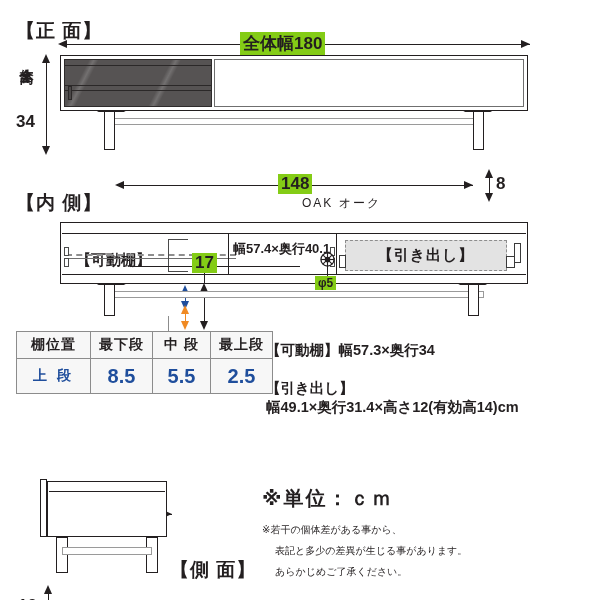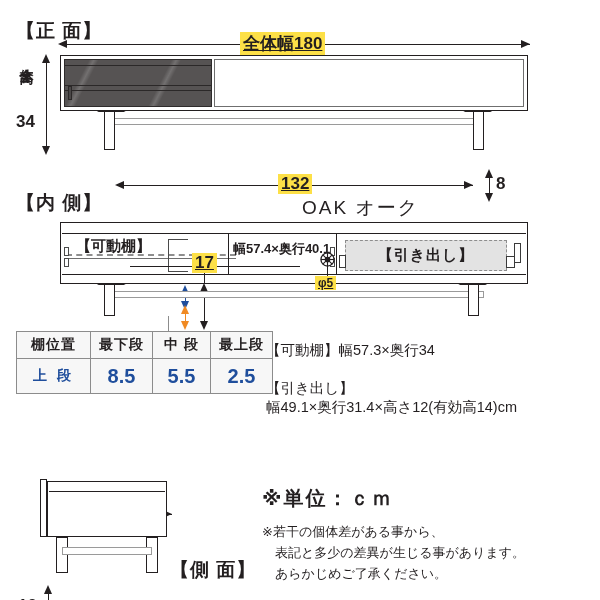--- a/index.html
+++ b/index.html
@@ -68,21 +68,21 @@
   .drawer-face {
     background:#e3e3e3; border:1.6px dashed #8d8d8d;
     display:flex; align-items:center; justify-content:center;
     font-size:15px; font-weight:700; letter-spacing:1px; color:#231f20;
   }
   .drawer-tab { position:absolute; border:1.3px solid #3a3a3a; background:#ffffff; }
   .hole-icon { position:absolute; width:15px; height:15px; }
   .divider-v { position:absolute; width:0; border-left:1.5px solid #231f20; }
 
   
-  .chip { background:#fde047; padding:0 3px;text-decoration:underline; }
+  .chip { background:#84cc16; padding:0 3px; }
 
   
   table.shelf-table {
     border-collapse:collapse;
     font-family:"Liberation Sans","DejaVu Sans",sans-serif;
     border-radius:7px;
   }
   table.shelf-table td, table.shelf-table th {
     border:1.4px solid #8c8c8c;
     text-align:center;
@@ -95,24 +95,24 @@
   }
   table.shelf-table td.rowhead {
     font-size:14px; font-weight:700; letter-spacing:3px; white-space:nowrap;
   }
   table.shelf-table td.val { font-size:20px; font-weight:700; }
   .row-upper .rowhead, .row-upper .val { color:#1f4e9c; }
   .row-lower .rowhead, .row-lower .val { color:#f08a23; }
   .col-w1 { width:74px; } .col-w2 { width:62px; } .col-w3 { width:58px; } .col-w4 { width:62px; }
 
   
-  .spec { font-size:14.5px; font-weight:400; line-height:1.45; white-space:nowrap; }
+  .spec { font-size:14.5px; font-weight:700; line-height:1.45; white-space:nowrap; }
   .note-title { font-size:20px; font-weight:700; letter-spacing:2px; white-space:nowrap; }
-  .note-body { font-size:13px; font-weight:400; line-height:1.5; white-space:nowrap; }
-  .oak { font-size:19px; font-weight:500; letter-spacing:2px; white-space:nowrap; }
+  .note-body { font-size:10px; font-weight:400; line-height:1.5; white-space:nowrap; }
+  .oak { font-size:12px; font-weight:500; letter-spacing:2px; white-space:nowrap; }
 </style>
 </head>
 <body>
 
 <div class="stage">
 
   <div class="abs sec-title" style="left:16px; top:18px;">【正 面】</div>
 
   <div class="abs">
     <div class="abs hline" style="left:60px; top:44px; width:470px;"></div>
@@ -146,38 +146,38 @@
   <div class="abs leg" style="left:473px; top:111px; width:11px; height:39px;"></div>
   <div class="abs" style="left:78px; top:111px; width:27px; height:11px; border-top:1.3px solid #231f20;
               transform:skewX(-62deg); transform-origin:left bottom;"></div>
   <div class="abs" style="left:484px; top:111px; width:27px; height:11px; border-top:1.3px solid #231f20;
               transform:skewX(62deg); transform-origin:right bottom;"></div>
 
   <div class="abs">
     <div class="abs hline" style="left:117px; top:137px; width:356px;"></div>
     <div class="arrow-l" style="left:115px; top:132.5px;"></div>
     <div class="arrow-r" style="left:464px; top:132.5px;"></div>
-    <div class="abs dim chip" style="left:278px; top:126px;">132</div>
+    <div class="abs dim chip" style="left:278px; top:126px;">148</div>
   </div>
 
   <div class="abs">
     <div class="abs vline" style="left:489px; top:124px; height:24px;"></div>
     <div class="arrow-u" style="left:484.5px; top:121px;"></div>
     <div class="arrow-d" style="left:484.5px; top:145px;"></div>
     <div class="abs dim" style="left:496px; top:126px;">8</div>
   </div>
 
   <div class="abs sec-title" style="left:16px; top:190px;">【内 側】</div>
   <div class="abs oak" style="left:302px; top:195px;">OAK オーク</div>
 
   <div class="abs inner-cab" style="left:60px; top:222px; width:468px; height:62px;"></div>
   <div class="abs" style="left:62px; top:233px; width:464px; height:0; border-top:1.4px solid #231f20;"></div>
   <div class="abs" style="left:62px; top:274px; width:464px; height:0; border-top:1.4px solid #231f20;"></div>
 
-  <div class="abs dim-sm" style="left:76px; top:237px;">【可動棚】</div>
+  <div class="abs dim-sm" style="left:76px; top:251px;">【可動棚】</div>
   <div class="abs shelf-dashed" style="left:66px; top:254px; width:170px;"></div>
   <div class="abs shelf-solid" style="left:66px; top:258px; width:170px;"></div>
   <div class="pin" style="left:64px; top:247px;"></div>
   <div class="pin" style="left:64px; top:258px;"></div>
 
   <div class="abs">
     <div class="abs vline blue" style="left:185px; top:240px; height:16px;"></div>
     <div class="arrow-u blue" style="left:180.5px; top:237px;"></div>
     <div class="arrow-d blue" style="left:180.5px; top:253px;"></div>
   </div>

